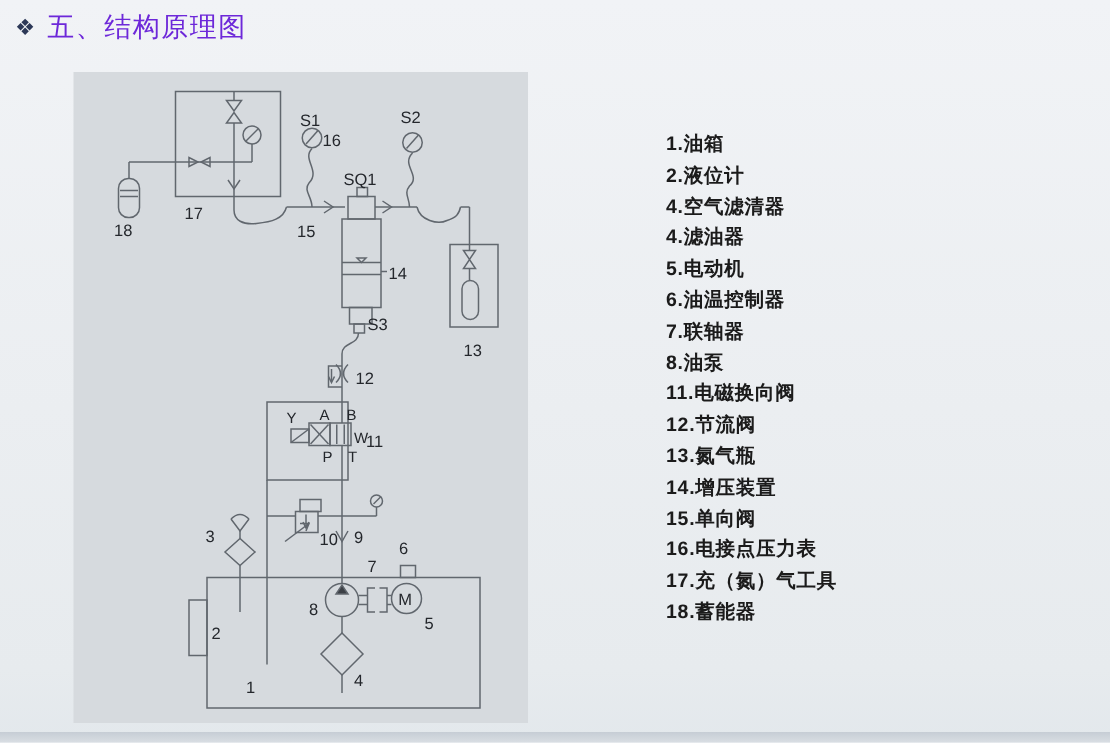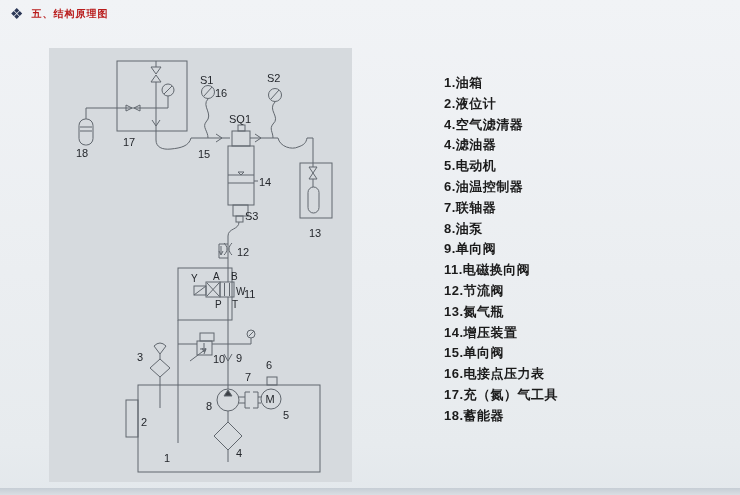--- a/index.html
+++ b/index.html
@@ -7,24 +7,24 @@
     width:740px;height:495px;position:relative;overflow:hidden;
     font-family:"Liberation Sans","DejaVu Sans",sans-serif;
     background:linear-gradient(180deg,#f1f3f6 0%,#ebeef1 55%,#e7ebee 90%,#e3e8ec 100%);
   }
   .bottom-strip{
     position:absolute;left:0;bottom:0;width:740px;height:7px;
     background:linear-gradient(180deg,#c6cdd5 0%,#d9dee3 100%);
   }
   .header{position:absolute;left:10px;top:6px;display:flex;align-items:center;gap:8px;}
   .header .icon{font-size:15px;color:#2c3857;line-height:1;}
-  .header .title{font-size:10px;font-weight:bold;color:#b91c1c;letter-spacing:1px;}
+  .header .title{font-size:18px;font-weight:normal;color:#6d28d9;letter-spacing:1px;}
   .panel{position:absolute;left:49px;top:48px;width:303px;height:434px;background:#d6dade;}
   svg{position:absolute;left:0;top:0;}
-  .legend{position:absolute;left:444px;top:73px;margin:0;padding:0;list-style:none;}
+  .legend{position:absolute;left:444px;top:86px;margin:0;padding:0;list-style:none;}
   .legend li{
     font-size:13px;font-weight:600;color:#1b1b1b;line-height:20.8px;
     white-space:nowrap;letter-spacing:0.5px;
   }
   text{font-family:"Liberation Sans","DejaVu Sans",sans-serif;fill:#24272c;}
   .lbl{font-size:11px;}
   .port{font-size:10px;}
 </style>
 </head>
 <body>
@@ -222,21 +222,20 @@
 
 <ol class="legend">
   <li>1.油箱</li>
   <li>2.液位计</li>
   <li>4.空气滤清器</li>
   <li>4.滤油器</li>
   <li>5.电动机</li>
   <li>6.油温控制器</li>
   <li>7.联轴器</li>
   <li>8.油泵</li>
-  <li>9.单向阀</li>
   <li>11.电磁换向阀</li>
   <li>12.节流阀</li>
   <li>13.氮气瓶</li>
   <li>14.增压装置</li>
   <li>15.单向阀</li>
   <li>16.电接点压力表</li>
   <li>17.充（氮）气工具</li>
   <li>18.蓄能器</li>
 </ol>
 

